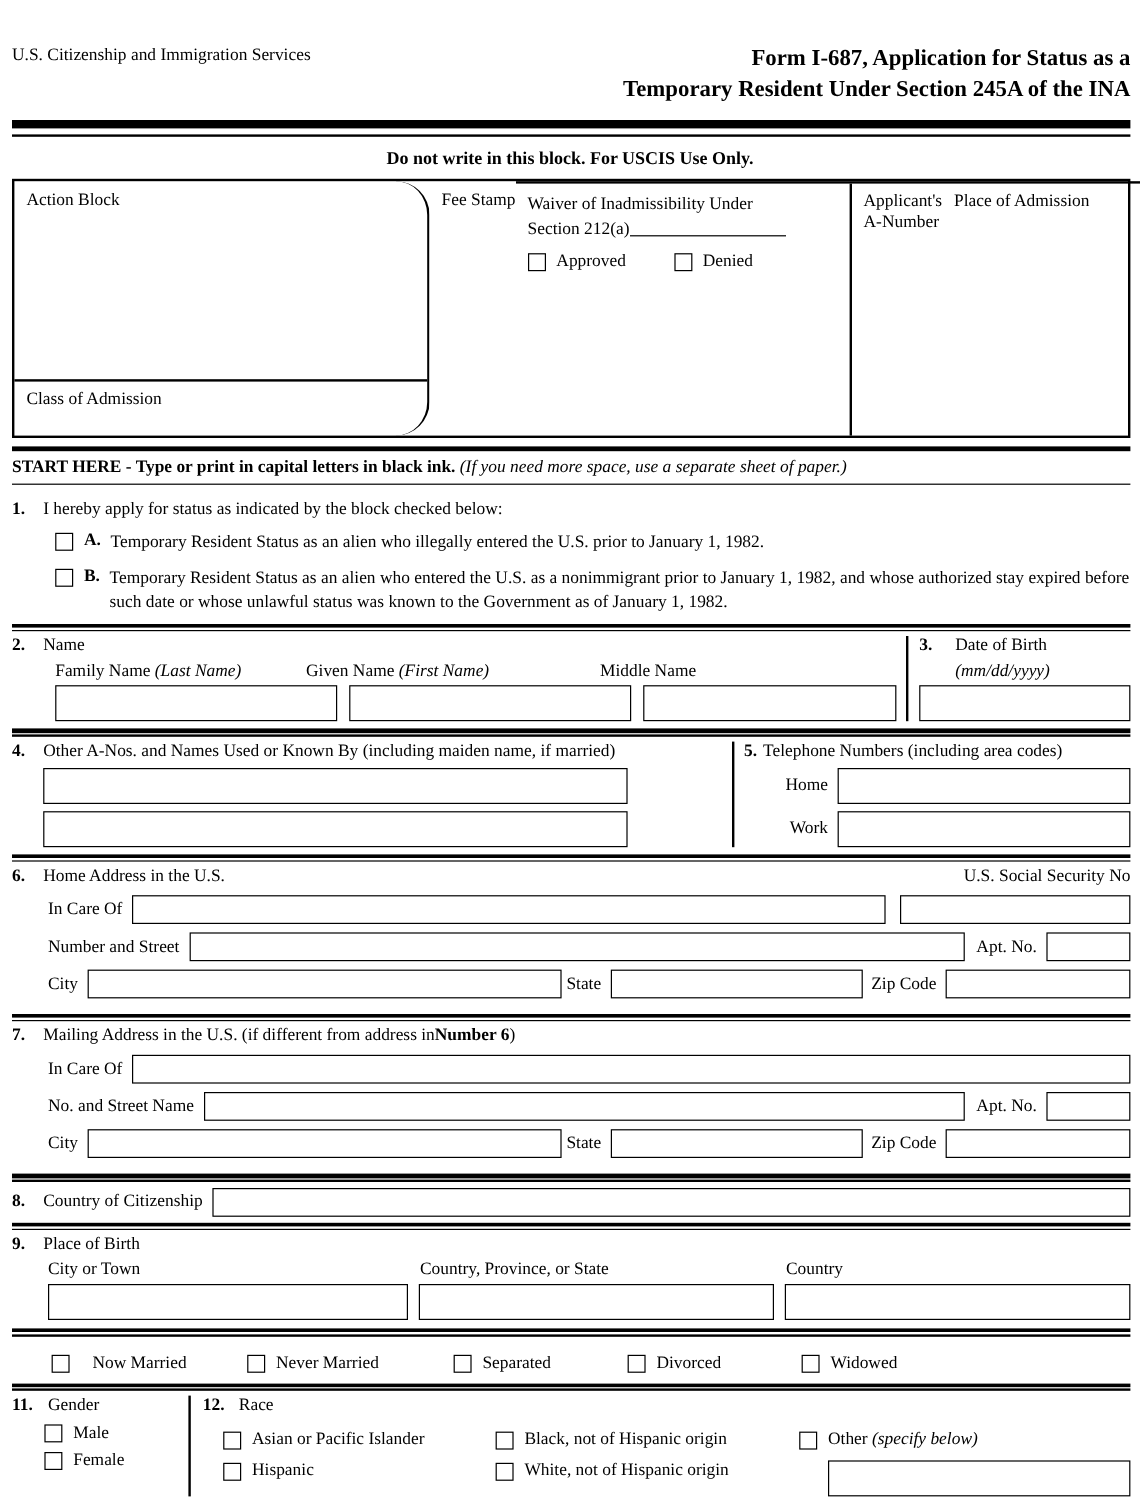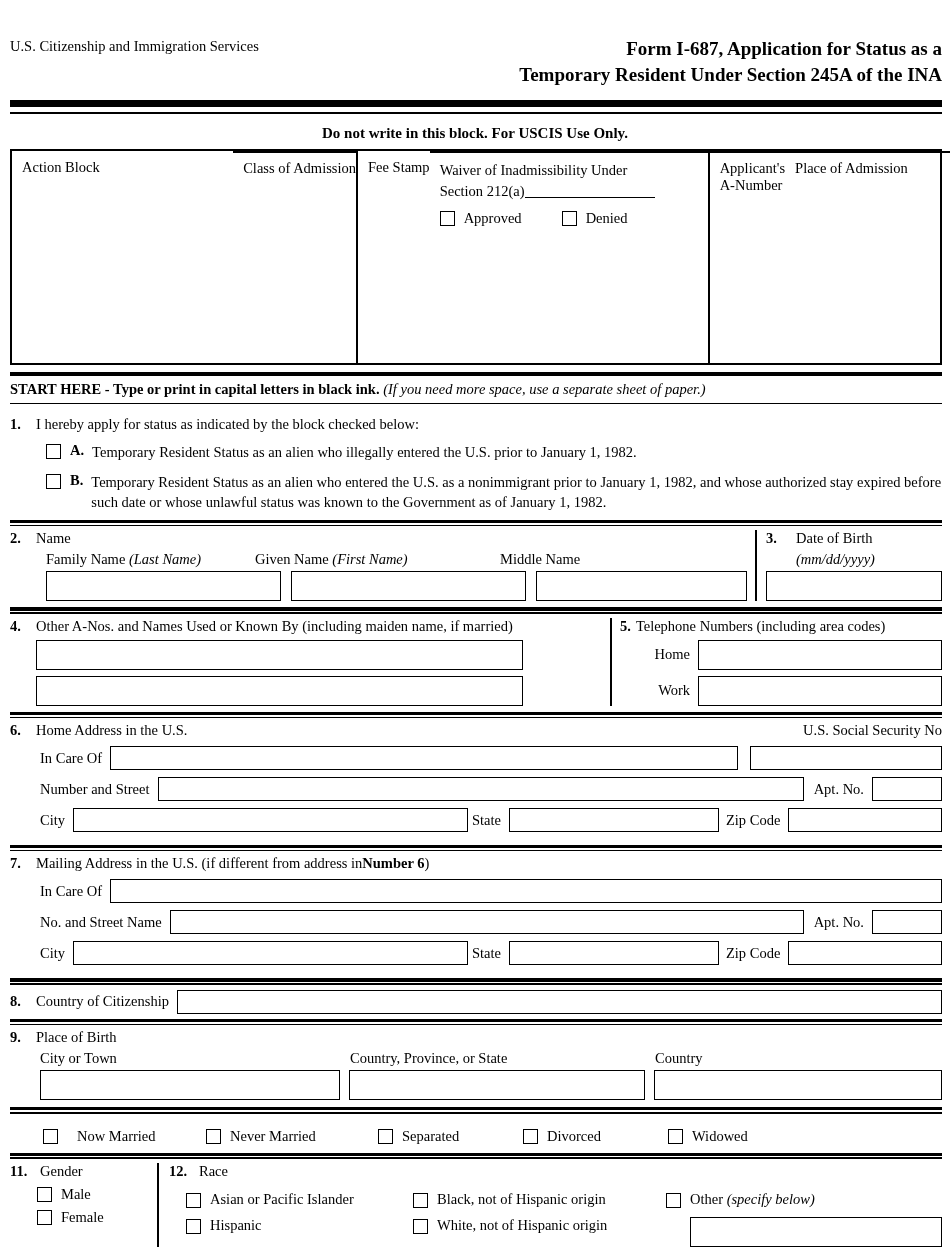--- a/index.html
+++ b/index.html
@@ -83,21 +83,22 @@
     border: 2.6px solid #000;
     display: flex;
     height: 216px;
     box-sizing: border-box;
   }
   .ub-left {
     width: 344px;
     flex: 0 0 auto;
     border-right: 2.6px solid #000;
     display: flex;
-    flex-direction: row;
+    flex-direction: column;
+    border-radius: 28px;
   }
   .ub-left .top { flex: 1 1 auto; padding: 8px 0 0 10px; }
   .ub-left .bot {
     height: 47px;
     flex: 0 0 auto;
     border-top: 2.6px solid #000;
     padding: 7px 0 0 10px;
     box-sizing: border-box;
   }
   .ub-right { flex: 1 1 auto; display: flex; flex-direction: row; }

